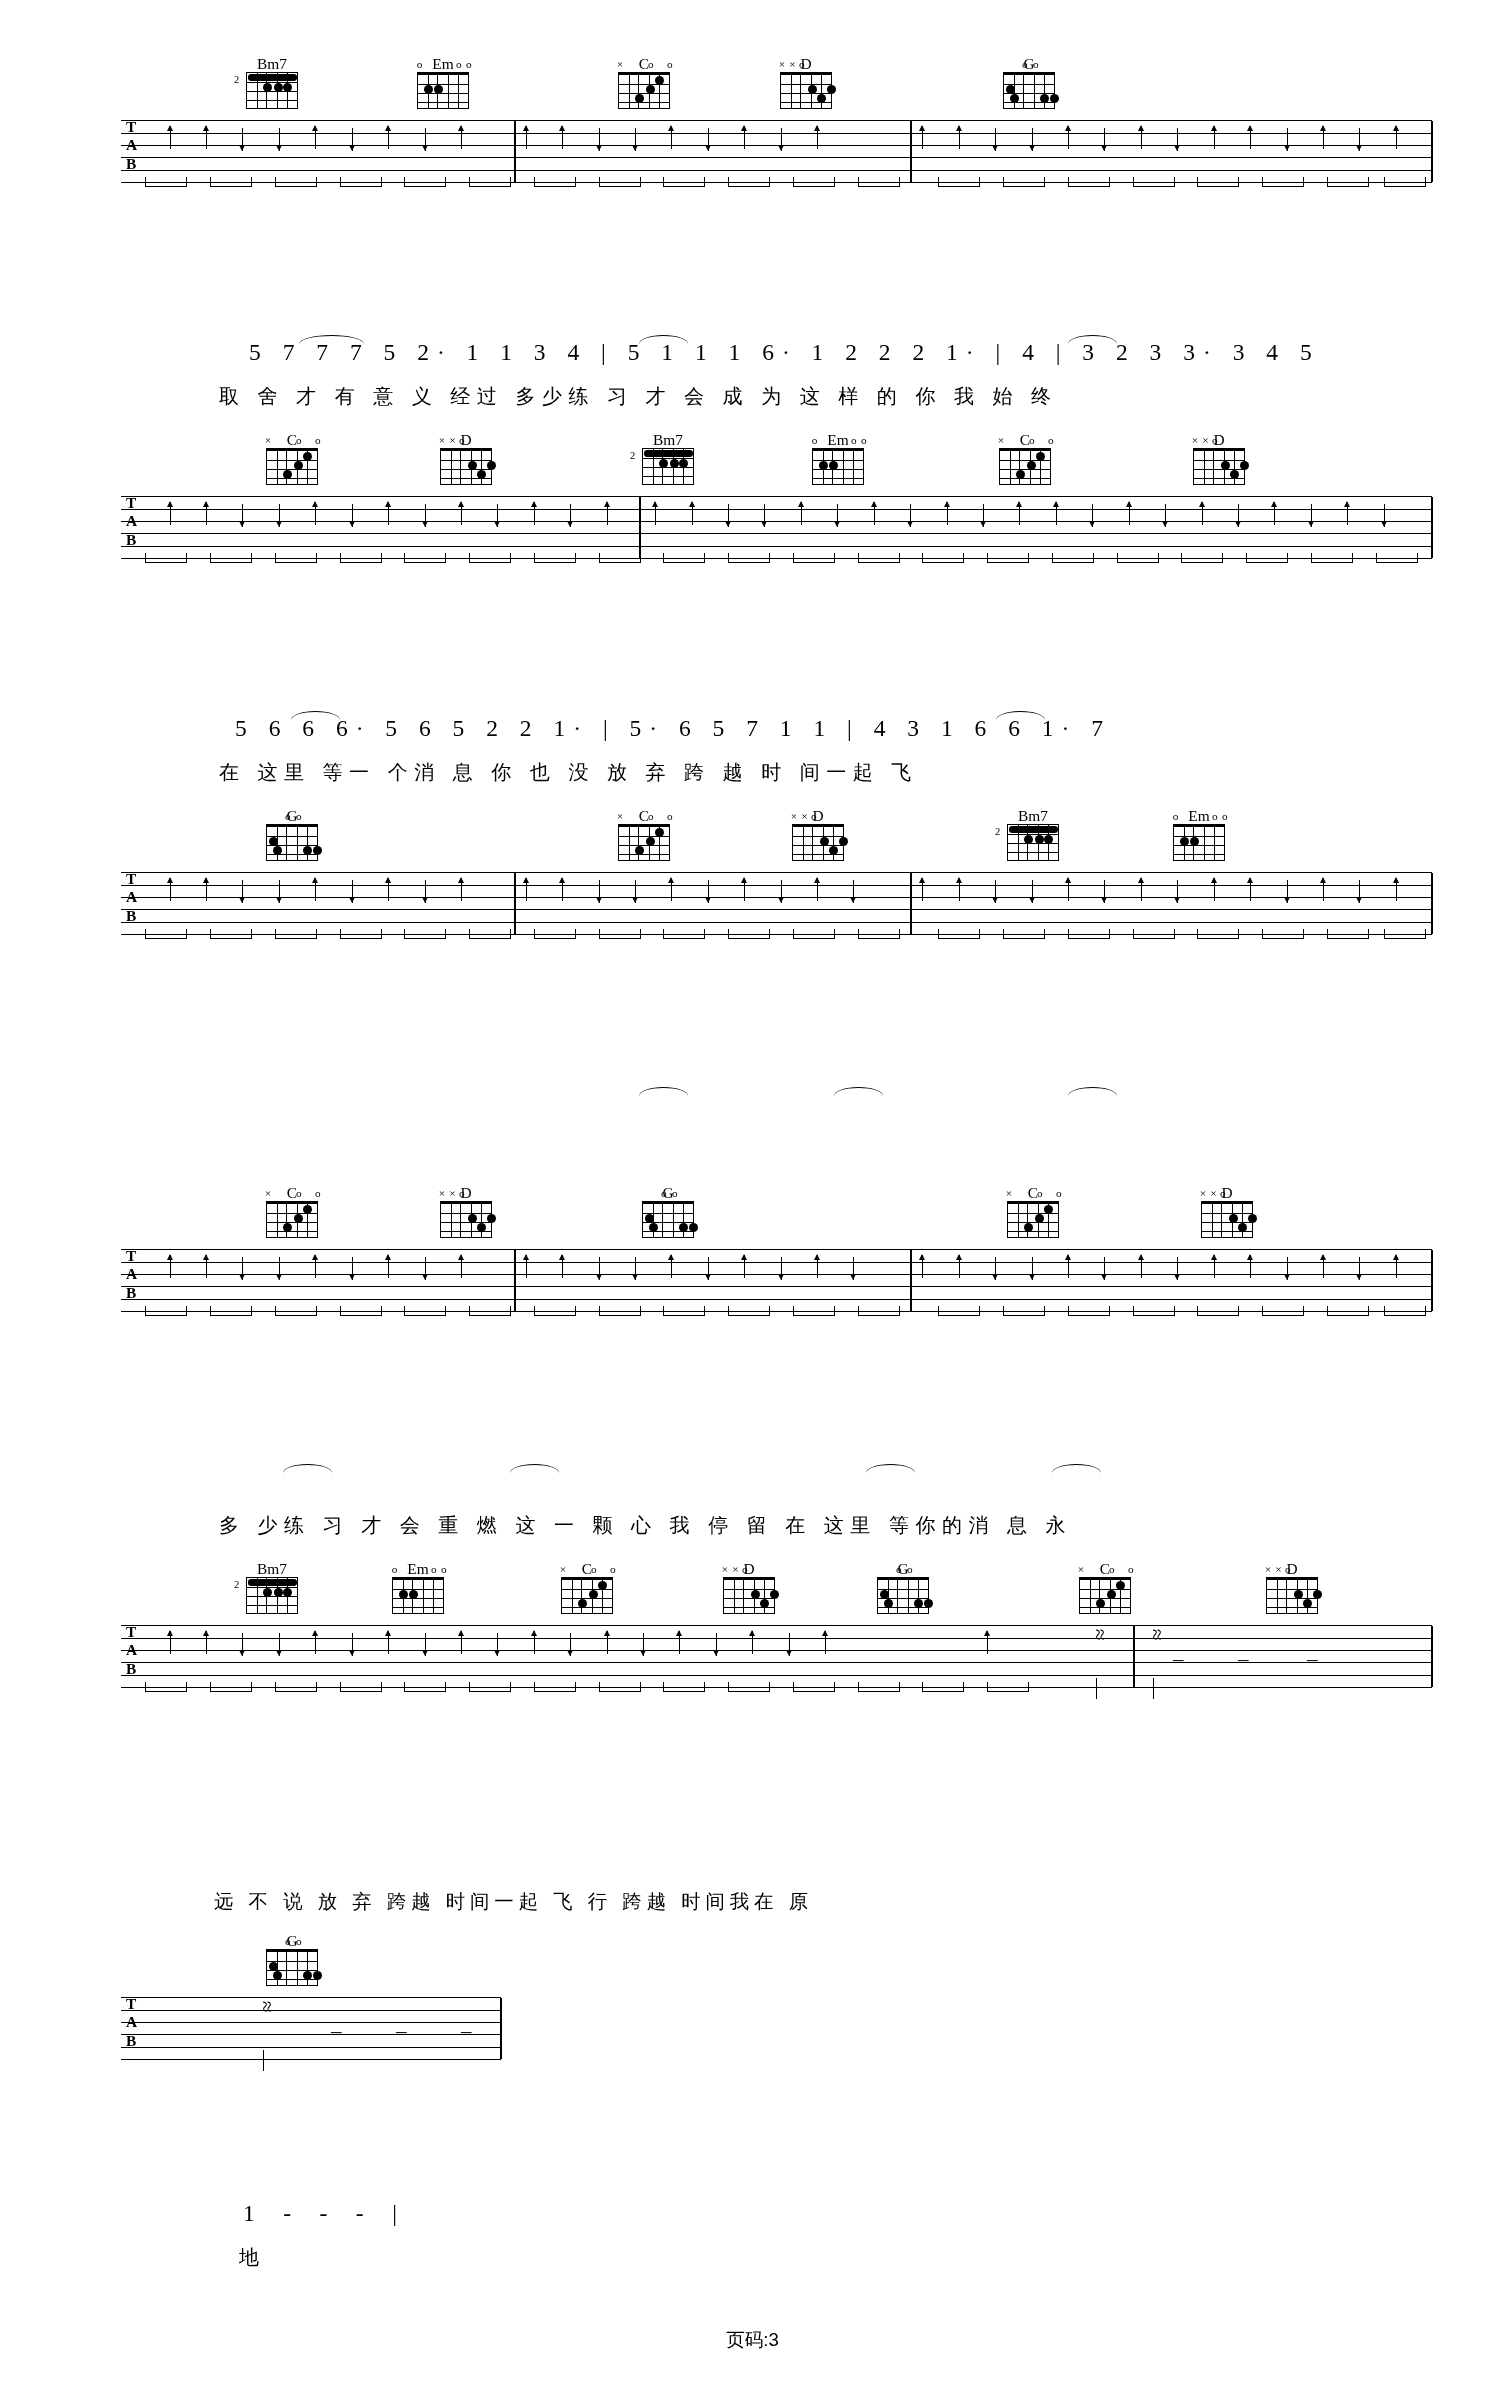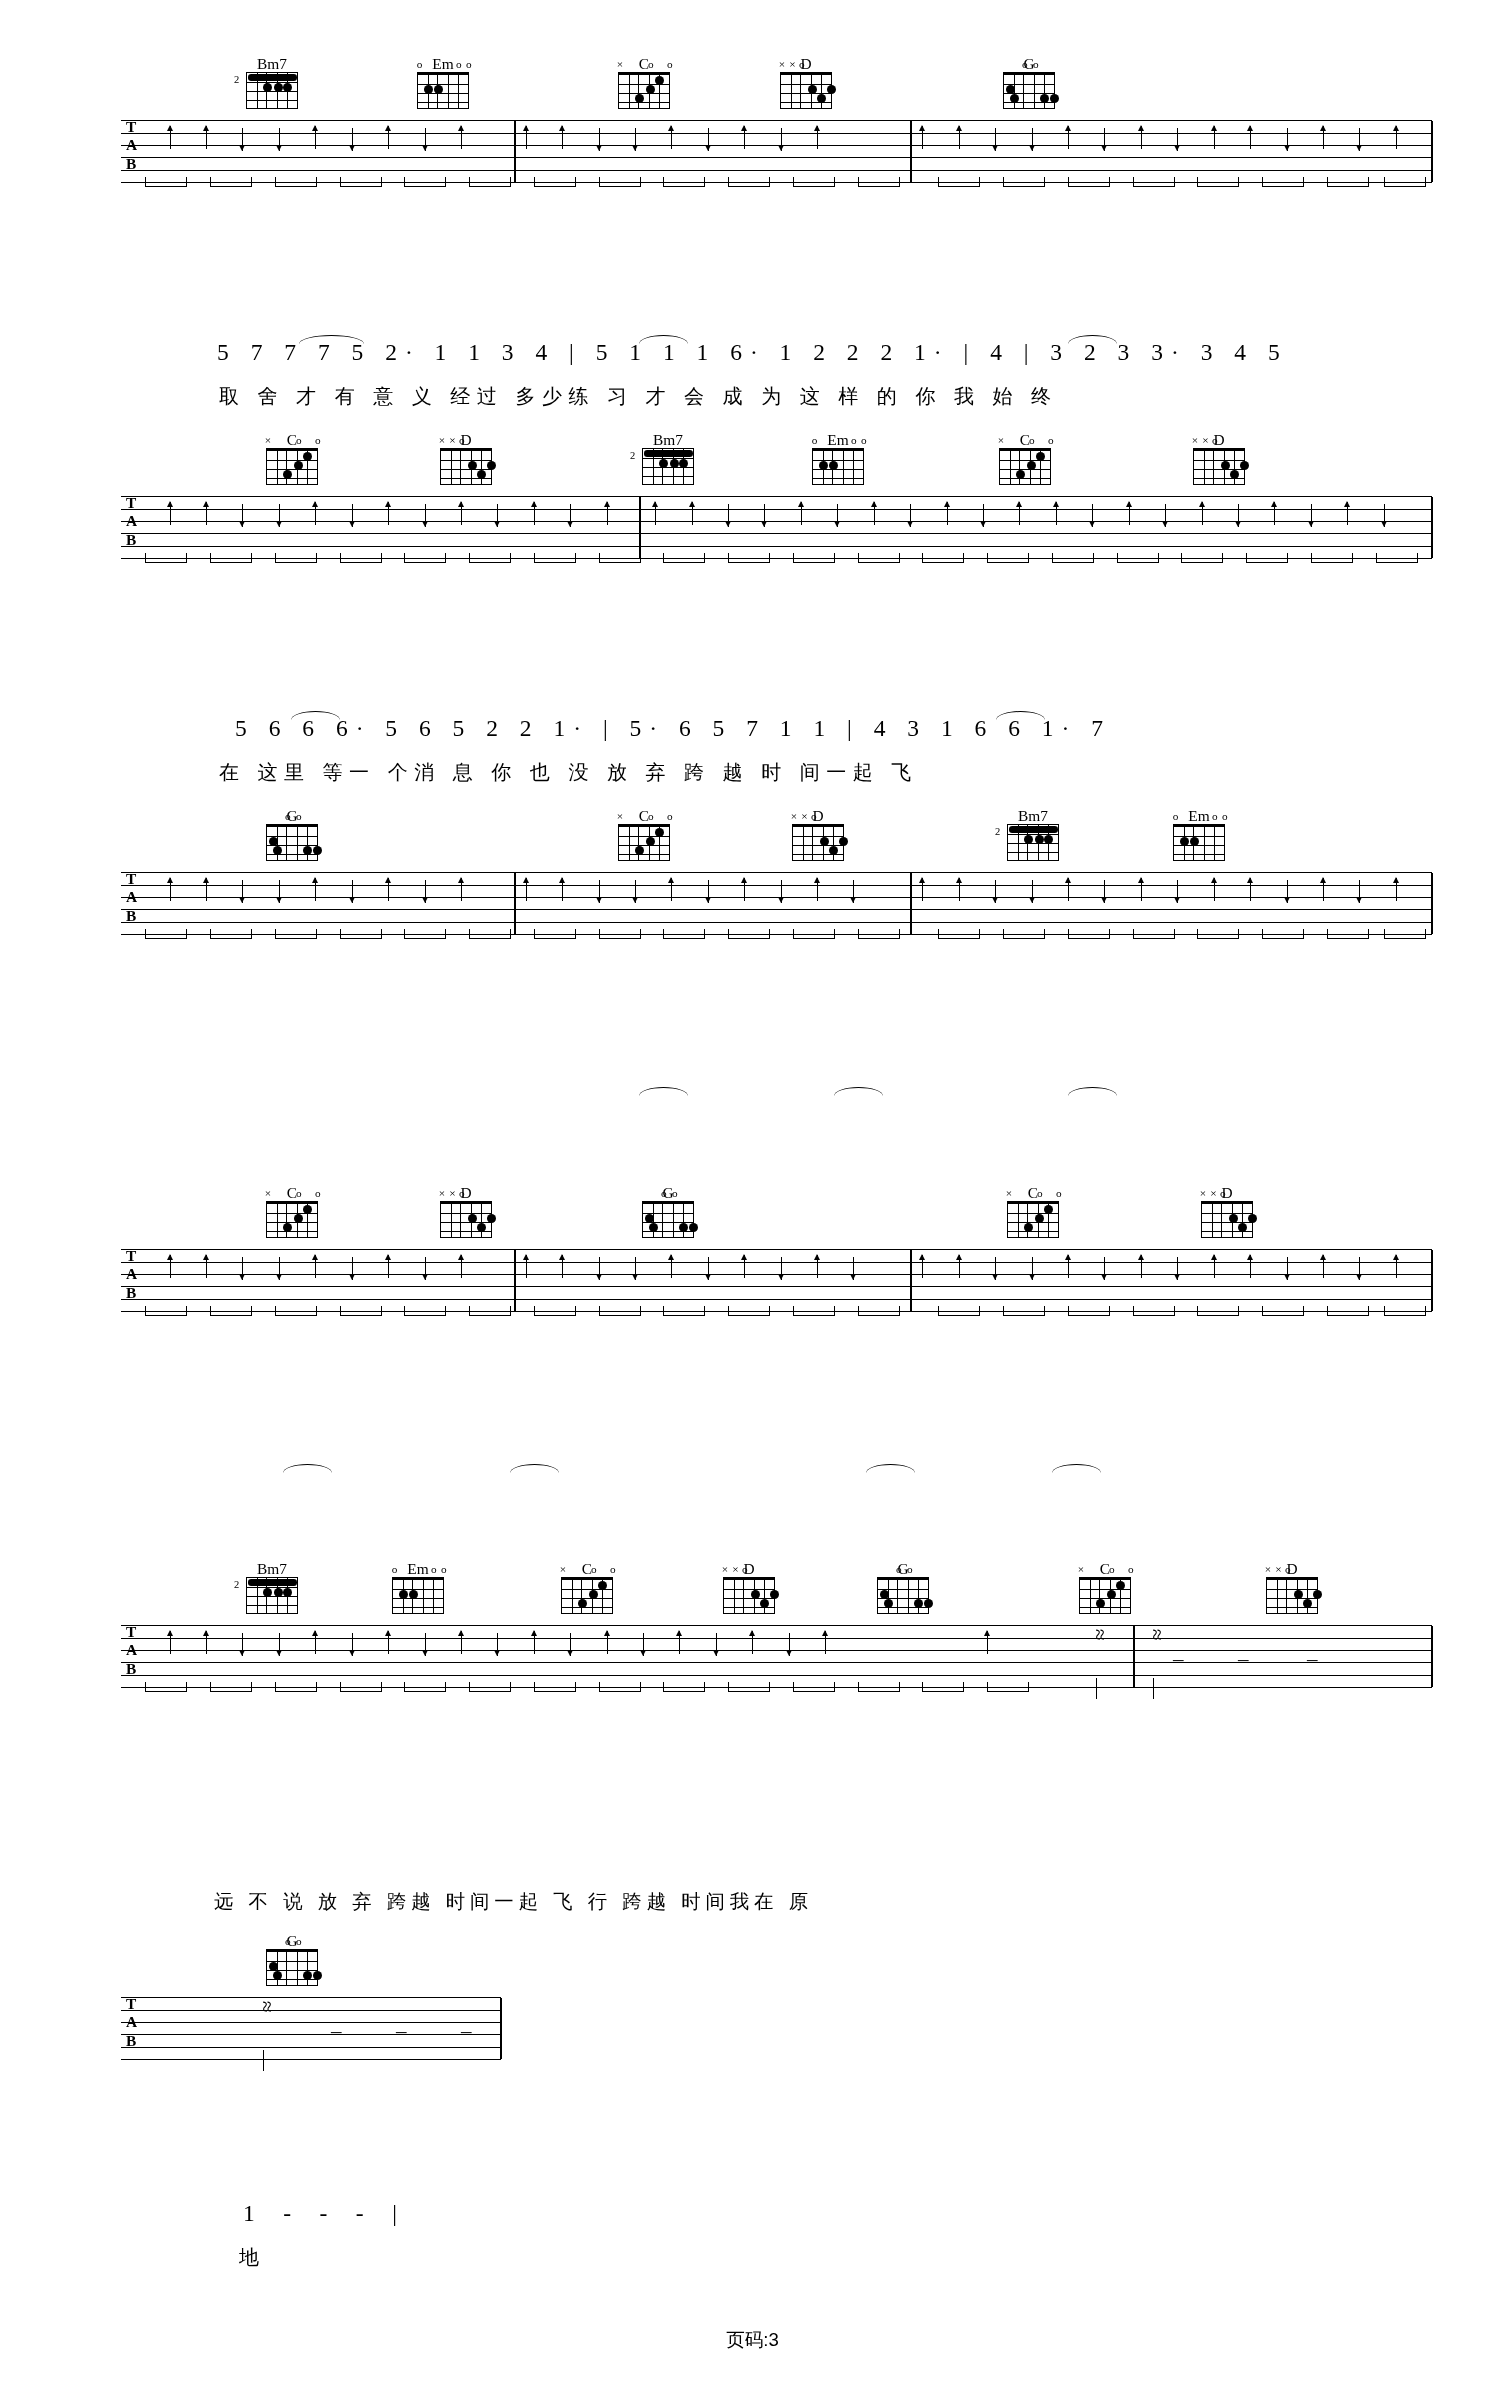--- a/index.html
+++ b/index.html
@@ -207,21 +207,21 @@
       <div class="beam" style="left:882px;top:0;width:42px;"></div>
       <div class="beam" style="left:947px;top:0;width:42px;"></div>
       <div class="beam" style="left:1012px;top:0;width:42px;"></div>
       <div class="beam" style="left:1076px;top:0;width:42px;"></div>
       <div class="beam" style="left:1141px;top:0;width:42px;"></div>
       <div class="beam" style="left:1206px;top:0;width:42px;"></div>
       <div class="beam" style="left:1263px;top:0;width:42px;"></div>
     </div>
 
     <div class="notes" style="position:absolute;left:0;top:283px;width:1505px;">
-      <div class="note" style="left:217px;top:0;letter-spacing:8px;">5 7 7 7 5 2· 1 1 3 4 | 5 1 1 1 6· 1 2 2 2 1· | 4 | 3 2 3 3· 3 4 5</div>
+      <div class="note" style="left:249px;top:0;letter-spacing:8px;">5 7 7 7 5 2· 1 1 3 4 | 5 1 1 1 6· 1 2 2 2 1· | 4 | 3 2 3 3· 3 4 5</div>
       <div class="slur" style="left:299px;top:-4.9px;width:65px;"></div>
       <div class="slur" style="left:639px;top:-4.9px;width:49px;"></div>
       <div class="slur" style="left:1068px;top:-4.9px;width:49px;"></div>
     </div>
     <div class="lyric" style="left:219px;top:328px;letter-spacing:6.5px;">取 舍 才 有 意 义 经过 多少练 习 才 会 成 为 这 样 的 你 我 始 终</div>
   </div>
 
   <div class="system" style="position:absolute;left:0;top:433px;width:1505px;">
     <div class="chordrow">
       <div class="chord" style="left:263px;top:0;">
@@ -742,20 +742,21 @@
       <div class="beam" style="left:1206px;top:0;width:42px;"></div>
       <div class="beam" style="left:1263px;top:0;width:42px;"></div>
     </div>
 
     <div class="notes" style="position:absolute;left:0;top:283px;width:1505px;">
       <div class="slur" style="left:283px;top:-4.9px;width:49px;"></div>
       <div class="slur" style="left:510px;top:-4.9px;width:49px;"></div>
       <div class="slur" style="left:866px;top:-4.9px;width:49px;"></div>
       <div class="slur" style="left:1052px;top:-4.9px;width:49px;"></div>
     </div>
+    <div class="lyric" style="left:219px;top:328px;letter-spacing:6.5px;">多 少练 习 才 会 重 燃 这 一 颗 心 我 停 留 在 这里 等你的消 息 永</div>
   </div>
 
   <div class="system" style="position:absolute;left:0;top:1562px;width:1505px;">
     <div class="chordrow">
       <div class="chord" style="left:243px;top:0;">
         <div class="name">Bm7</div>
         <div class="grid fretted">
           <div class="fretnum">2</div>
           <div class="v" style="left:9.7px"></div>
             <div class="v" style="left:19.4px"></div>

